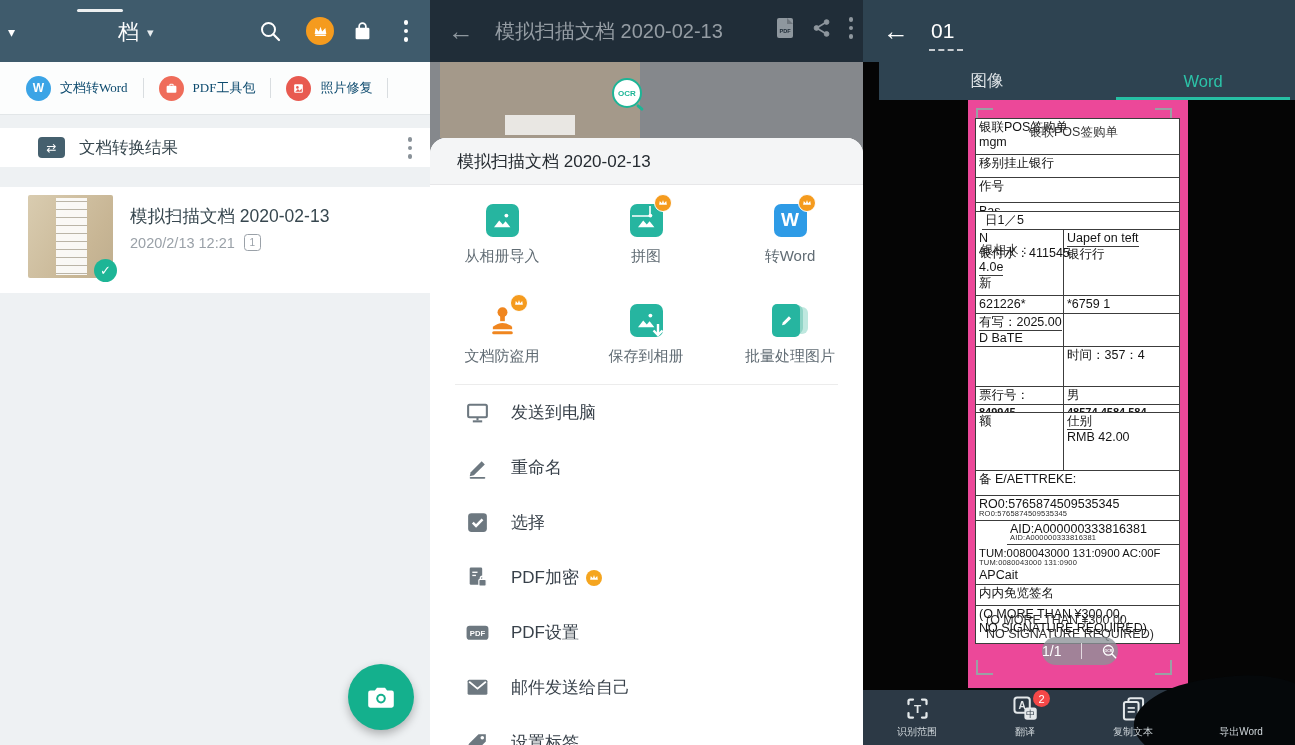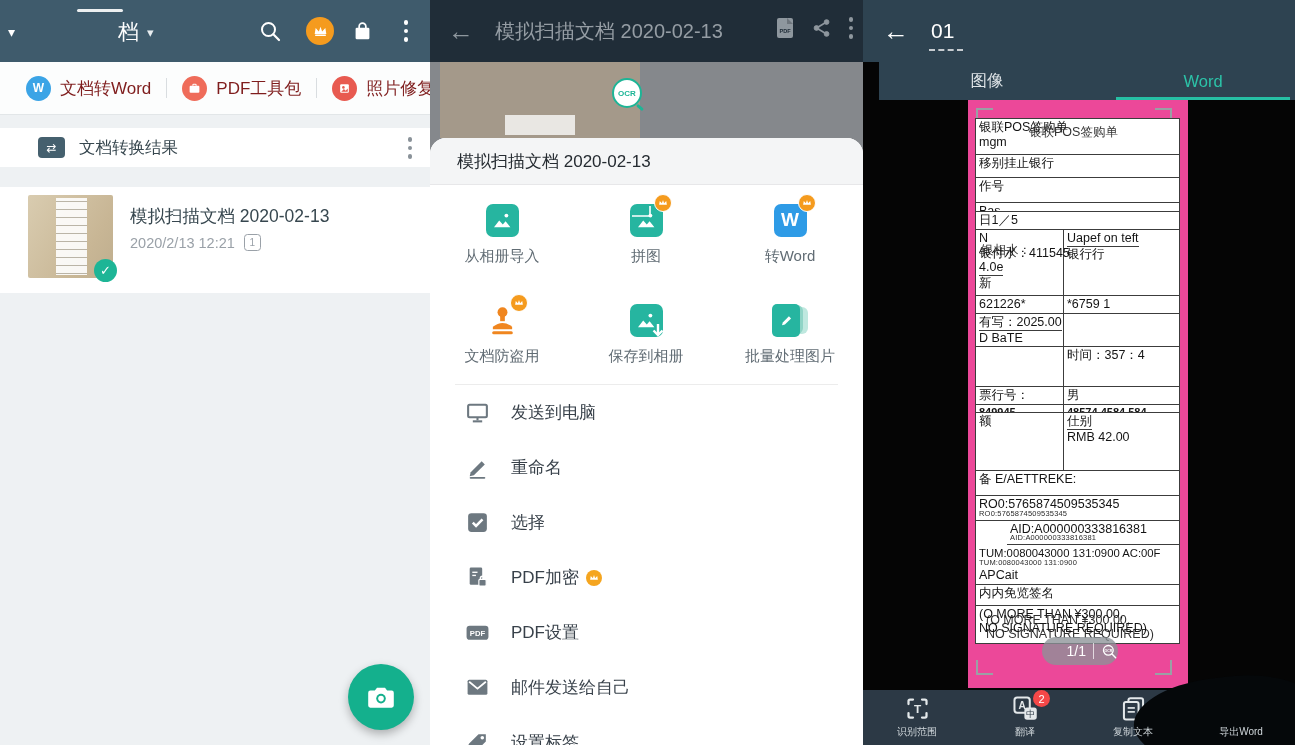--- a/index.html
+++ b/index.html
@@ -14,21 +14,21 @@
   .l-title{position:absolute;left:118px;top:18px;color:#fff;font-size:21px;display:flex;align-items:center;gap:8px;}
   .l-title .caret{font-size:13px;color:#e8edf0;}
   .hicon{position:absolute;top:17px;width:28px;height:28px;display:flex;align-items:center;justify-content:center;color:#fff;}
   .crown-circ{background:#f59b1e;border-radius:50%;}
   .dots{display:flex;flex-direction:column;gap:4px;align-items:center;}
   .dots i{width:4.5px;height:4.5px;border-radius:50%;background:#fff;display:block;}
   .chips-bar{position:absolute;left:0;top:62px;width:430px;height:53px;background:#fcfdfd;border-bottom:1px solid #e2e6e8;
              display:flex;align-items:center;padding-left:26px;box-sizing:border-box;overflow:hidden;}
   .chip{display:flex;align-items:center;gap:9px;flex:none;}
   .chip .cicon{width:25px;height:25px;border-radius:50%;display:flex;align-items:center;justify-content:center;color:#fff;flex:none;}
-  .chip .clabel{font-size:17px;color:#7f1d1d;white-space:nowrap;}
+  .chip .clabel{font-size:13px;color:#0c4a6e;white-space:nowrap;font-family:Liberation Serif, serif;}
   .chip-div{width:1px;height:20px;background:#d9dde0;margin:0 15px;flex:none;}
   .folder-row{position:absolute;left:0;top:128px;width:430px;height:39px;background:#fff;display:flex;align-items:center;}
   .folder-ic{margin-left:38px;width:27px;height:21px;background:#45606e;border-radius:4px;color:#fff;
              display:flex;align-items:center;justify-content:center;font-size:12px;}
   .folder-name{margin-left:14px;font-size:16.5px;color:#37474f;font-weight:500;}
   .folder-dots{position:absolute;right:18px;top:9px;}
   .folder-dots i{background:#8a9299;}
   .doc-row{position:absolute;left:0;top:187px;width:430px;height:106px;background:#fff;}
   .thumb{position:absolute;left:28px;top:8px;width:85px;height:83px;border-radius:2px;
          background:linear-gradient(120deg,#d9ccb0,#c8b695 70%,#bfae8e);}
@@ -98,21 +98,21 @@
   .rrow:last-child{border-bottom:none;}
   .rrow.two{display:flex;padding:0;}
   .rrow.bold{font-weight:bold;font-size:11px;}
   .rcell-l{width:88px;border-right:1px solid #3c3c3c;padding:1px 3px;box-sizing:border-box;flex:none;}
   .rcell-r{flex:1;padding:1px 3px;box-sizing:border-box;}
   .line{position:relative;white-space:nowrap;}
   .line .u{display:inline-block;border-bottom:1px solid #3c3c3c;}
   .ghost{position:absolute;white-space:nowrap;opacity:.88;}
   .sub{font-size:7.5px;color:#2b2b2b;margin-top:-2px;letter-spacing:.2px;white-space:nowrap;}
   .pill{position:absolute;left:74px;top:537px;width:76px;height:28px;border-radius:15px;background:rgba(140,146,151,.78);
-        display:flex;align-items:center;justify-content:flex-end;gap:7px;color:#fff;font-size:14px;}
+        display:flex;align-items:center;justify-content:space-between;gap:7px;color:#fff;font-size:14px;}
   .pill .sep{width:1px;height:16px;background:rgba(255,255,255,.7);}
   .r-toolbar{position:absolute;left:0;top:690px;width:432px;height:55px;background:#2c3945;display:flex;}
   .titem{width:108px;display:flex;flex-direction:column;align-items:center;position:relative;}
   .titem .ticon{margin-top:5px;width:27px;height:27px;color:#e3e8ea;position:relative;z-index:1;}
   .titem .tlabel{margin-top:3px;font-size:10px;color:#cfd6da;position:relative;z-index:6;}
   .tbadge{position:absolute;left:62px;top:0px;width:17px;height:17px;border-radius:50%;background:#f44848;color:#fff;
         font-size:11px;display:flex;align-items:center;justify-content:center;z-index:2;}
   .blob{position:absolute;right:-24px;bottom:-20px;width:185px;height:88px;background:#05080a;
         border-radius:48% 52% 38% 62%;transform:rotate(-7deg);z-index:5;}
   svg{display:block;}
@@ -462,21 +462,21 @@
         </div>
         <div class="rrow" style="min-height: 23px;">
           <div class="line"><span>移别挂止银行</span></div>
         </div>
         <div class="rrow" style="min-height: 25px;">
           <div class="line"><span>作号</span></div>
         </div>
         <div class="rrow" style="min-height: 9px; height: 9px; overflow: hidden;">
           <div class="line"><span>Bas</span></div>
         </div>
-        <div class="rrow" style="min-height: 13px;">
+        <div class="rrow" style="min-height: 13px; margin-left: 6px;">
           <div class="line"><span>日1／5</span></div>
         </div>
         <div class="rrow two" style="min-height: 66px;">
           <div class="rcell-l">
             <div class="line"><span>N</span></div>
             <div class="line"><span>银付水：411545</span><span class="ghost" style="left: 2px; top: -3px;">银相水：</span></div>
             <div class="line"><span class="u">4.0e</span></div>
             <div class="line"><span>新</span></div>
           </div>
           <div class="rcell-r">

